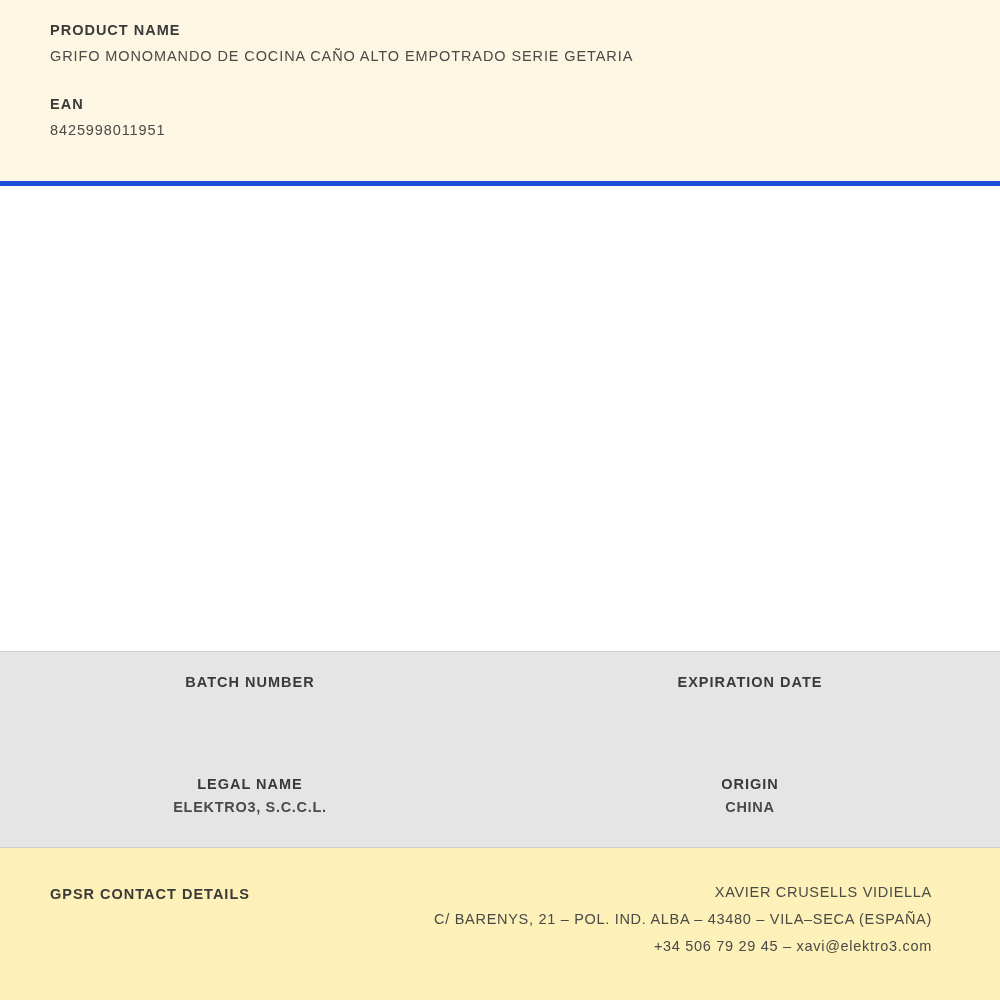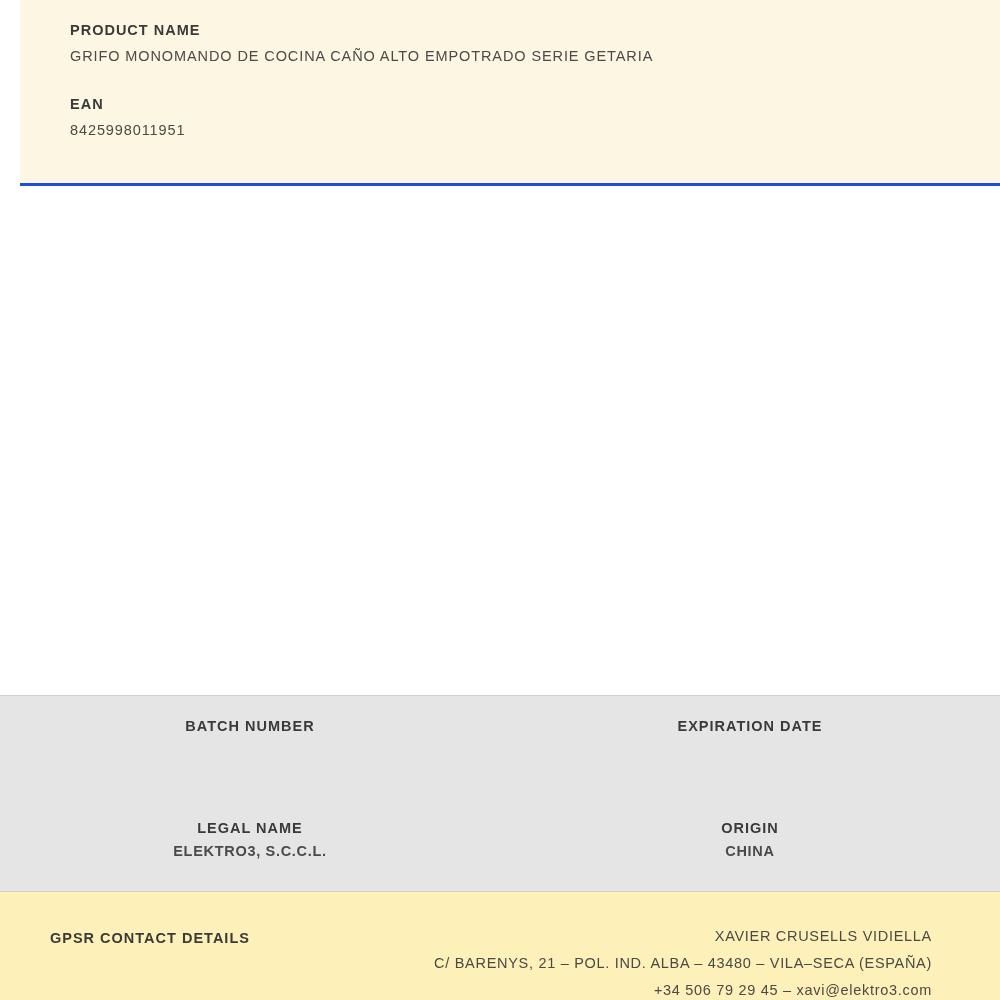--- a/index.html
+++ b/index.html
@@ -21,22 +21,21 @@
     display: flex;
     flex-direction: column;
   }
 
   
   .top-block {
     background: #fdf6e3;
     padding: 22px 50px 16px 50px;
     box-sizing: border-box;
     height: 186px;
-    border-bottom: 3px solid #1d4ed8;
-    margin-left: 20px;
+    border-bottom: 5px solid #1d4ed8;
   }
   .field-label {
     font-size: 14.5px;
     font-weight: bold;
     letter-spacing: 1.0px;
     color: #3a3a38;
     margin: 0 0 10px 0;
   }
   .field-value {
     font-size: 14.5px;
@@ -87,21 +86,21 @@
     min-height: 17px;
     font-weight: bold;
   }
   .row-spacer {
     height: 62px;
   }
 
   
   .footer {
     background: #fdf0b9;
-    height: 108px;
+    height: 152px;
     box-sizing: border-box;
     padding: 36px 52px 0 50px;
     display: flex;
     justify-content: space-between;
     align-items: flex-start;
   }
   .footer-label {
     font-size: 14.5px;
     font-weight: bold;
     letter-spacing: 1.0px;

